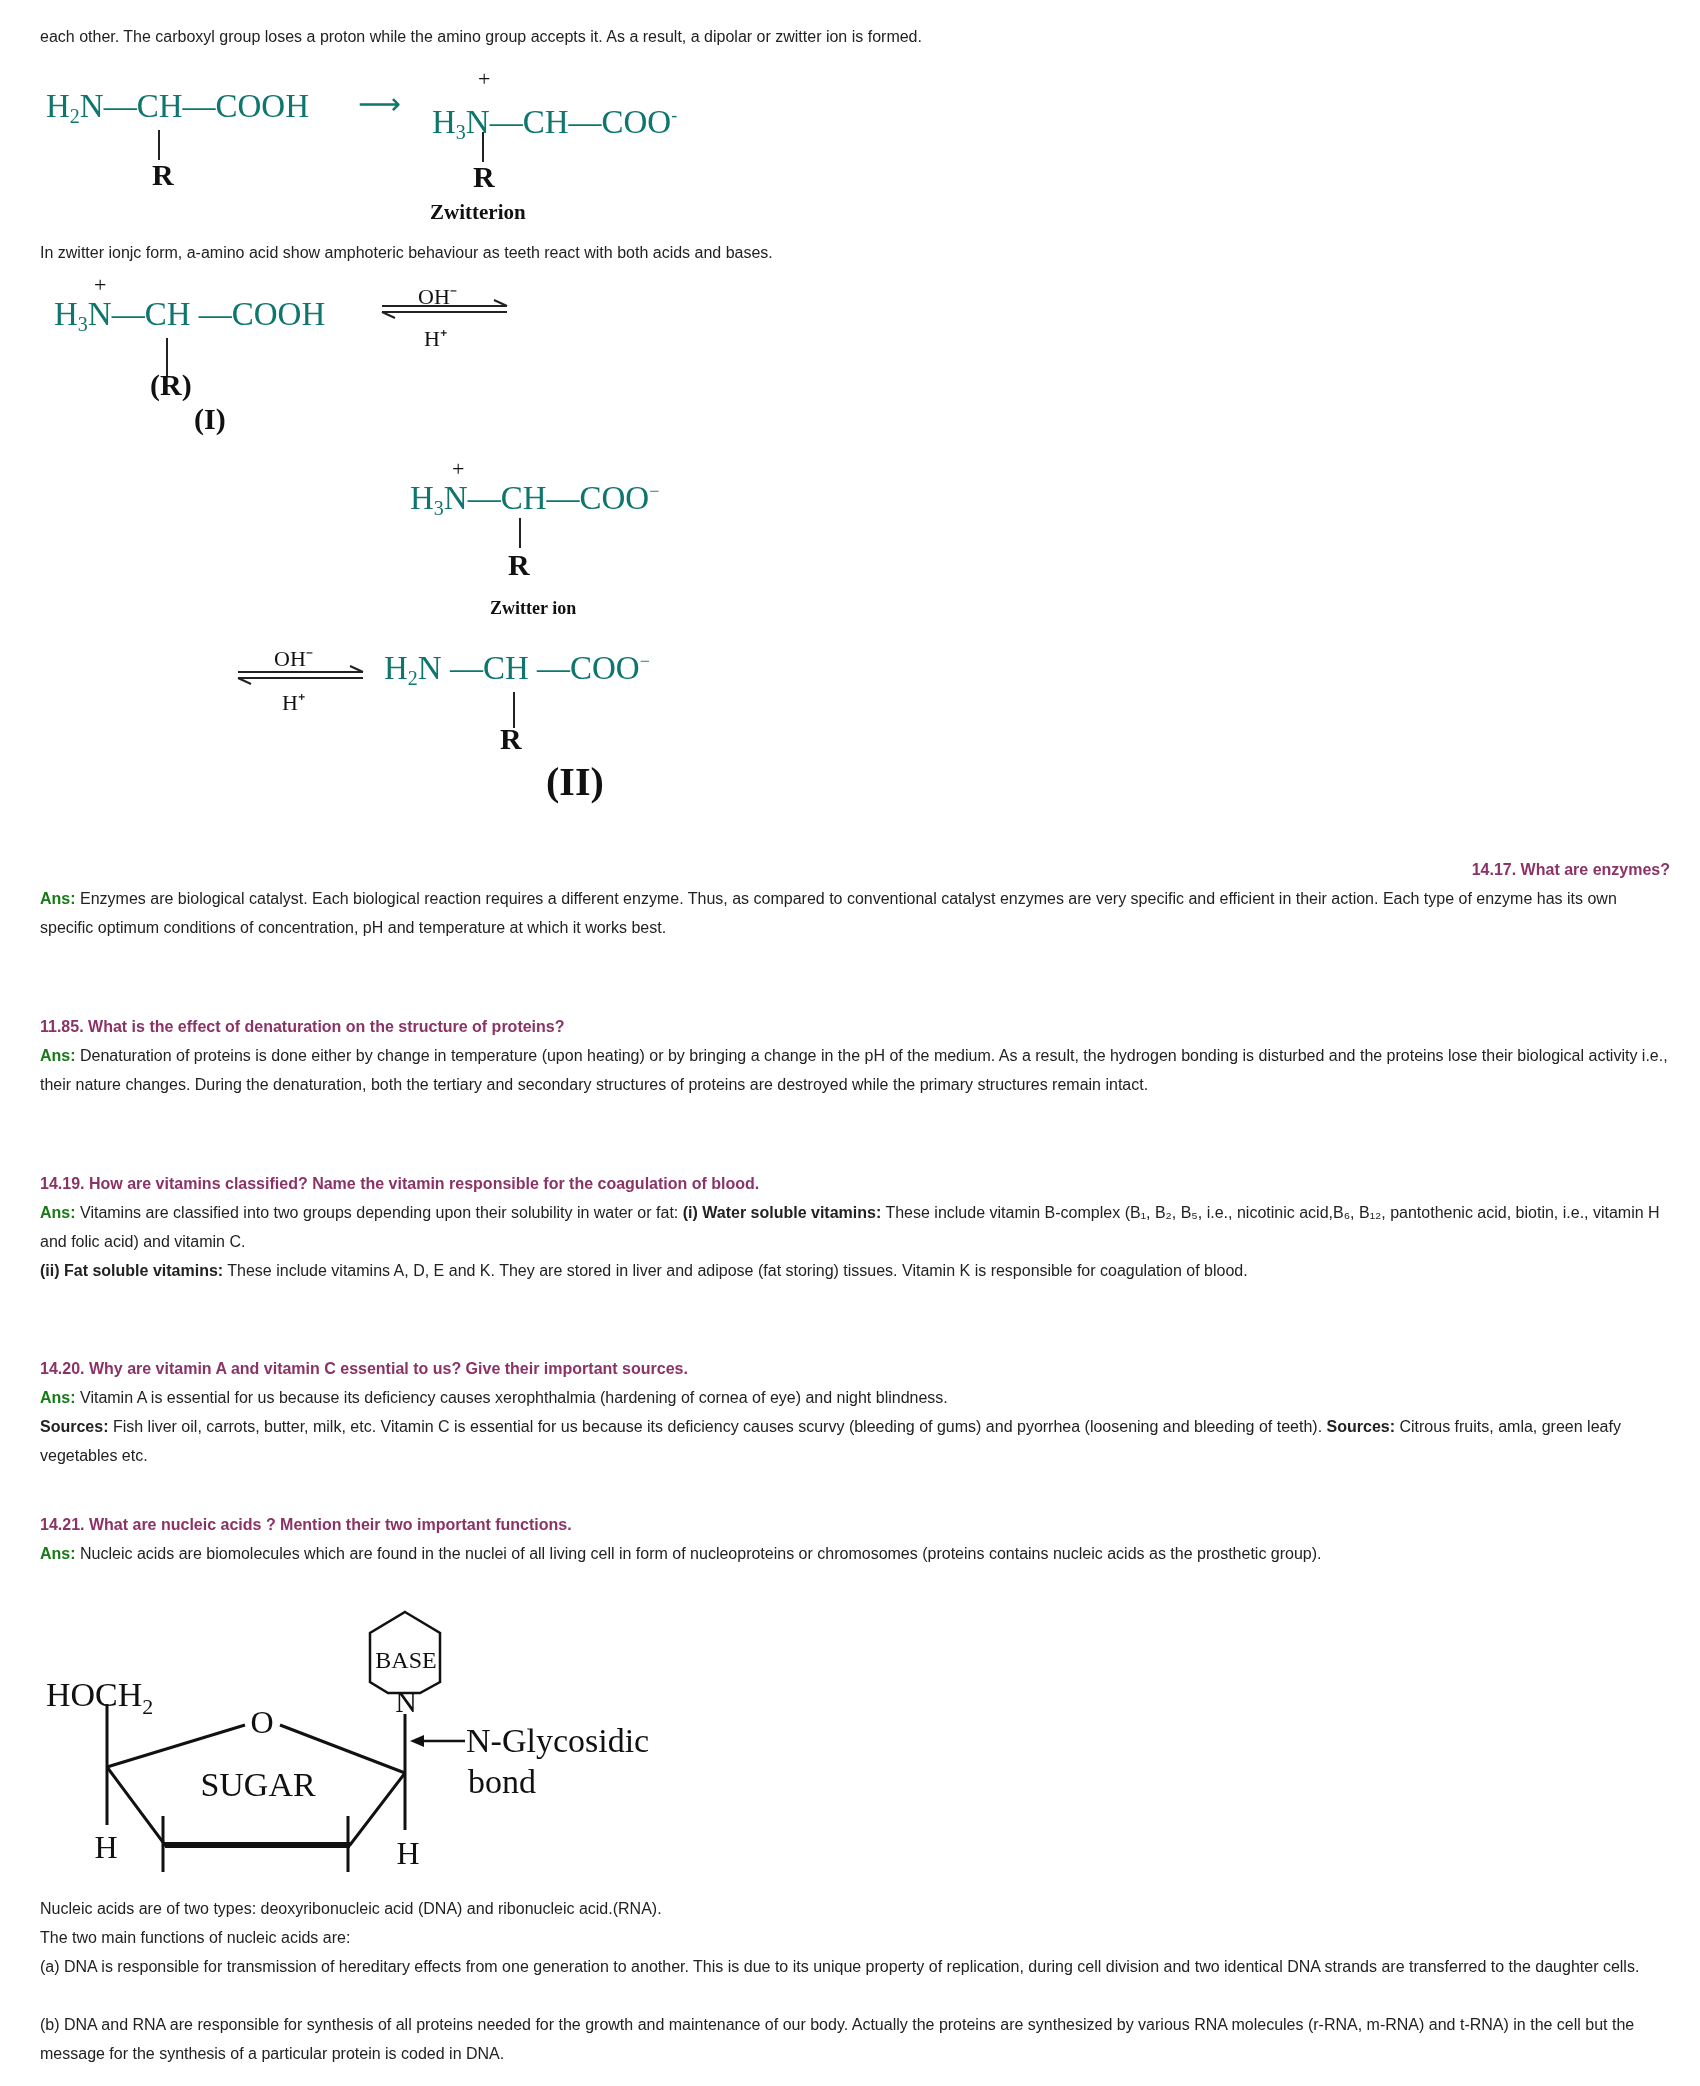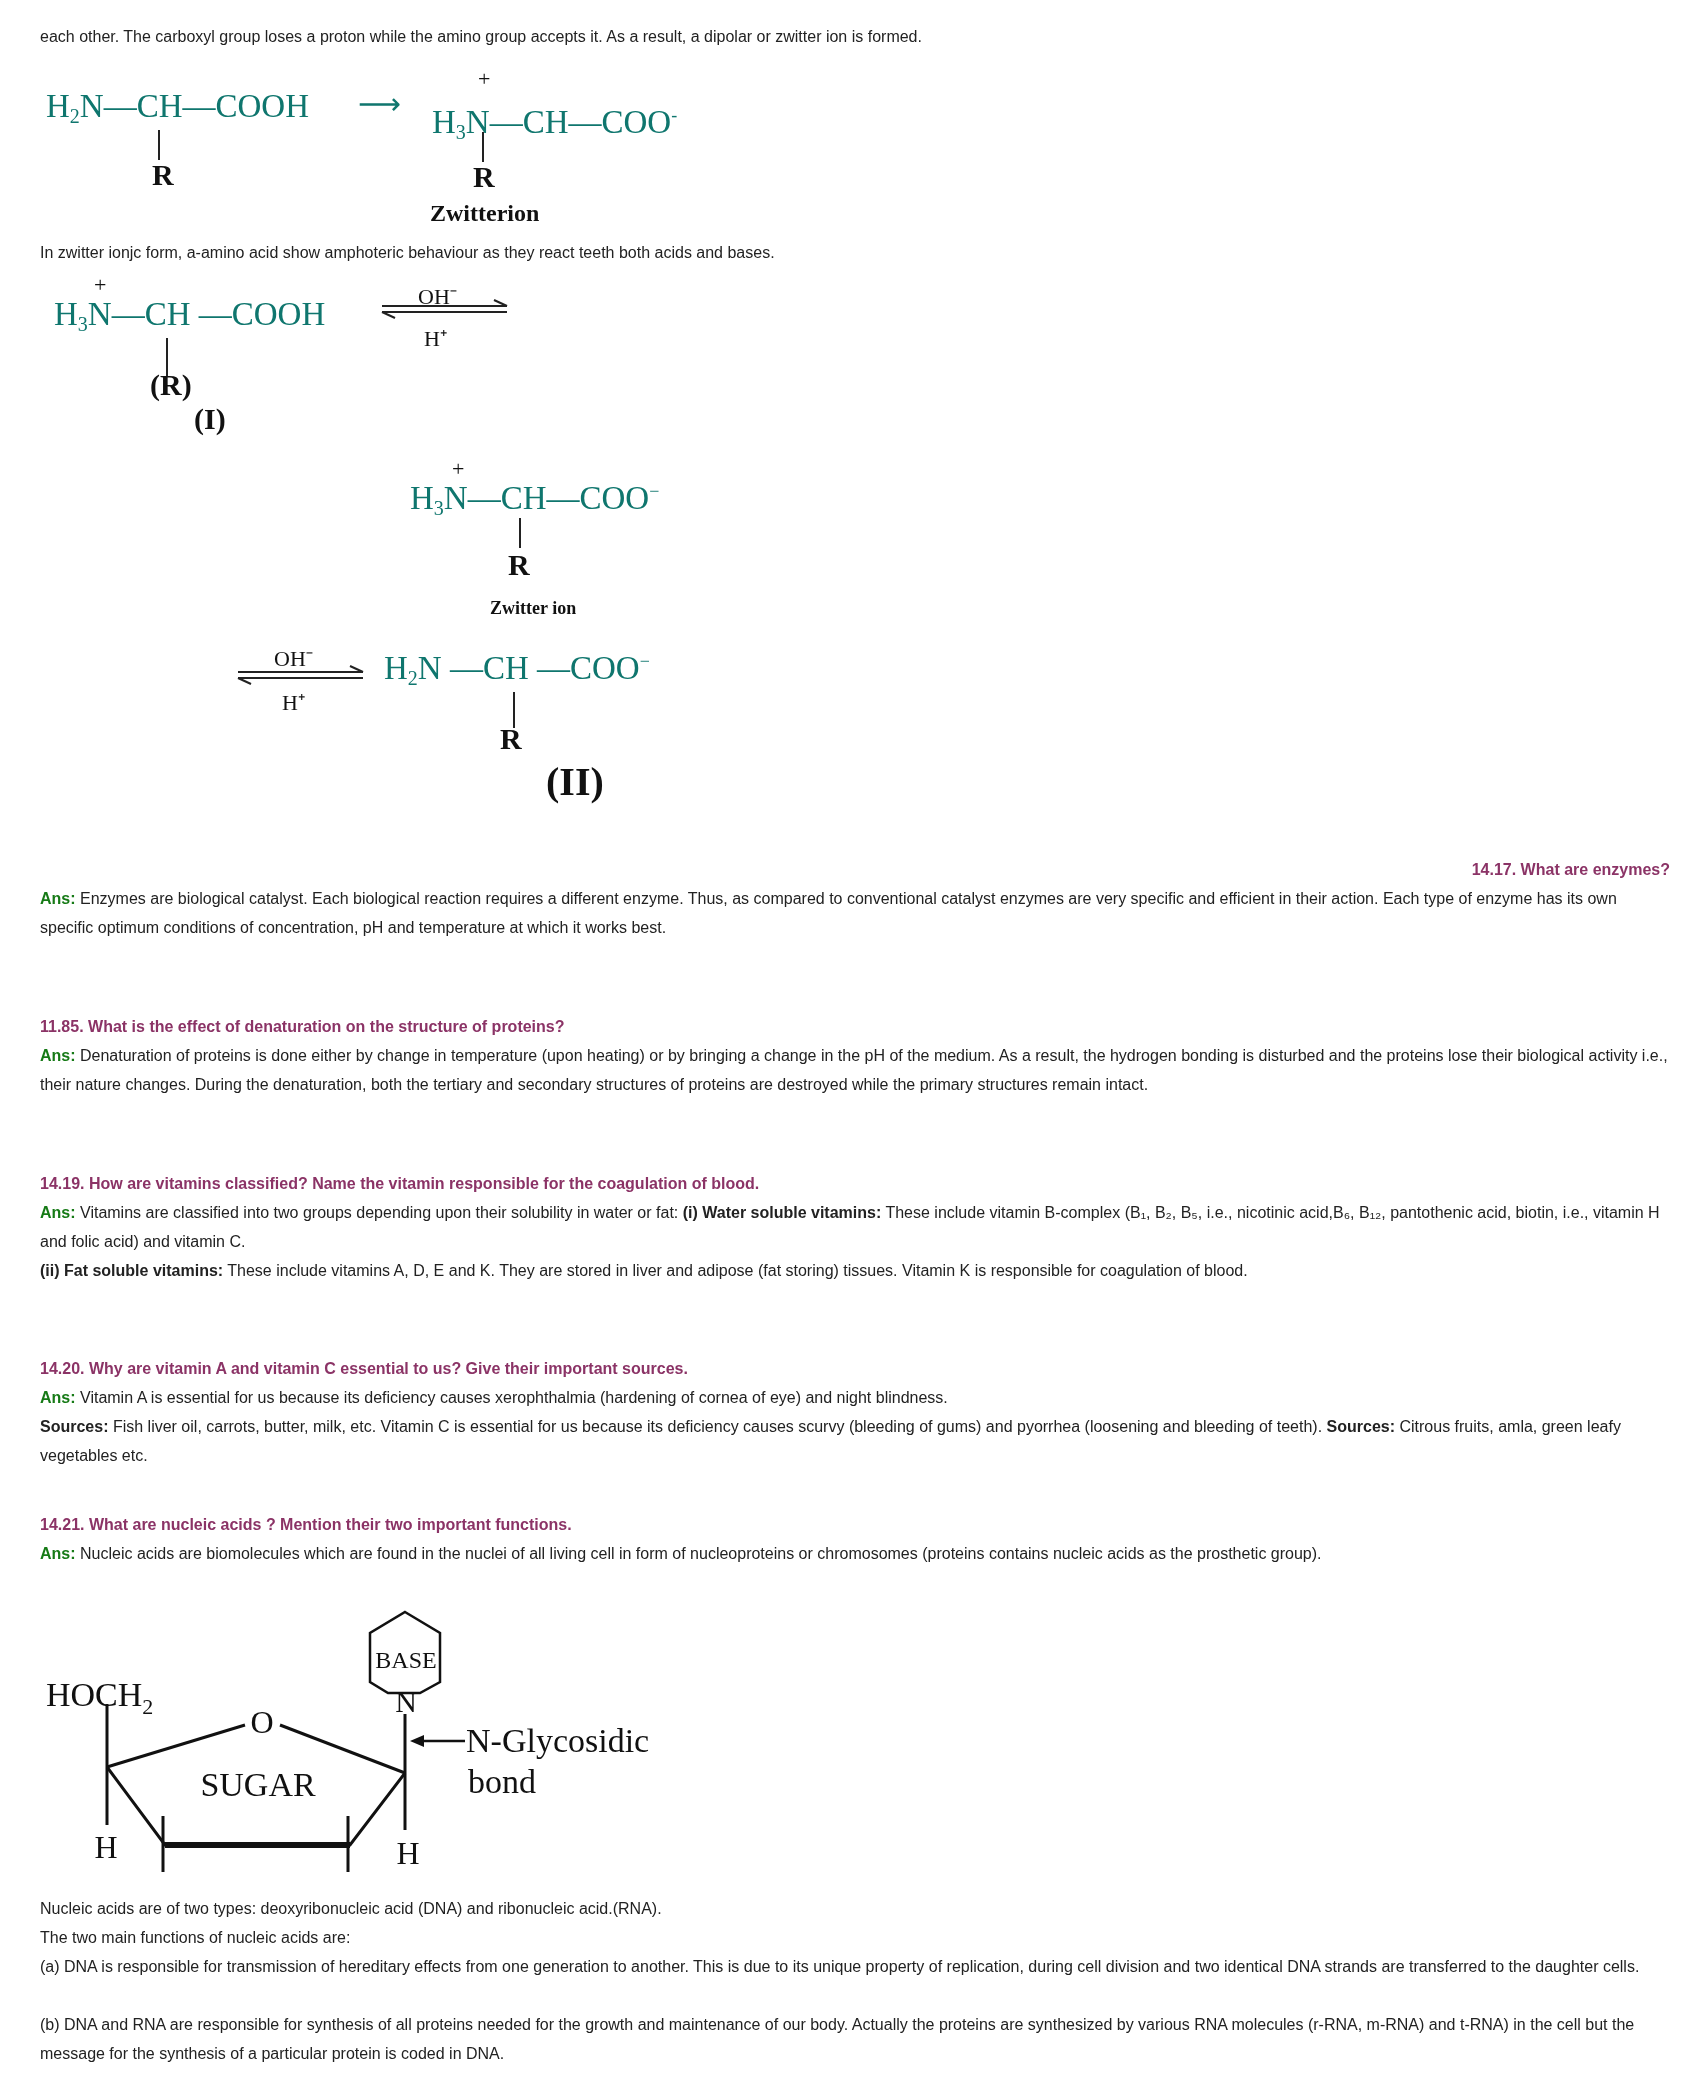--- a/index.html
+++ b/index.html
@@ -24,24 +24,24 @@
 
 <div>
   <span class="chem" style="left:46px; top:88px;">H<sub>2</sub>N—CH—COOH</span>
   <span class="chem" style="left:358px; top:86px; font-size:30px;">⟶</span>
   <span class="chem" style="left:432px; top:104px;text-align:center;">H<sub>3</sub>N—CH—COO<sup style="font-size:18px;">-</sup></span>
   <span class="small" style="left:478px; top:66px; font-size:22px;">+</span>
   <div class="bond-v" style="left:158px; top:130px; height:30px;"></div>
   <span class="small" style="left:152px; top:158px; font-size:30px; font-weight:bold;">R</span>
   <div class="bond-v" style="left:482px; top:132px; height:30px;"></div>
   <span class="small" style="left:473px; top:160px; font-size:30px; font-weight:bold;">R</span>
-  <span class="small" style="left:430px; top:200px; font-size:24px; font-weight:bold;">Zwitterion</span>
+  <span class="small" style="left:430px; top:200px; font-size:21px; font-weight:bold;">Zwitterion</span>
 </div>
 
-<p class="p" style="top:238px;">In zwitter ionjc form, a-amino acid show amphoteric behaviour as they react teeth both acids and bases.</p>
+<p class="p" style="top:238px;">In zwitter ionjc form, a-amino acid show amphoteric behaviour as teeth react with both acids and bases.</p>
 
 <div>
   <span class="small" style="left:94px; top:272px; font-size:22px;">+</span>
   <span class="chem" style="left:54px; top:296px;">H<sub>3</sub>N—CH —COOH</span>
   <div class="bond-v" style="left:166px; top:338px; height:38px;"></div>
   <span class="small" style="left:150px; top:368px; font-size:30px; font-weight:bold;">(R)</span>
   <span class="small" style="left:194px; top:402px; font-size:30px; font-weight:bold;">(I)</span>
 
   <svg style="left:382px; top:300px;" width="130" height="20">
     <line x1="0" y1="6" x2="125" y2="6" stroke="#222" stroke-width="2"></line>

